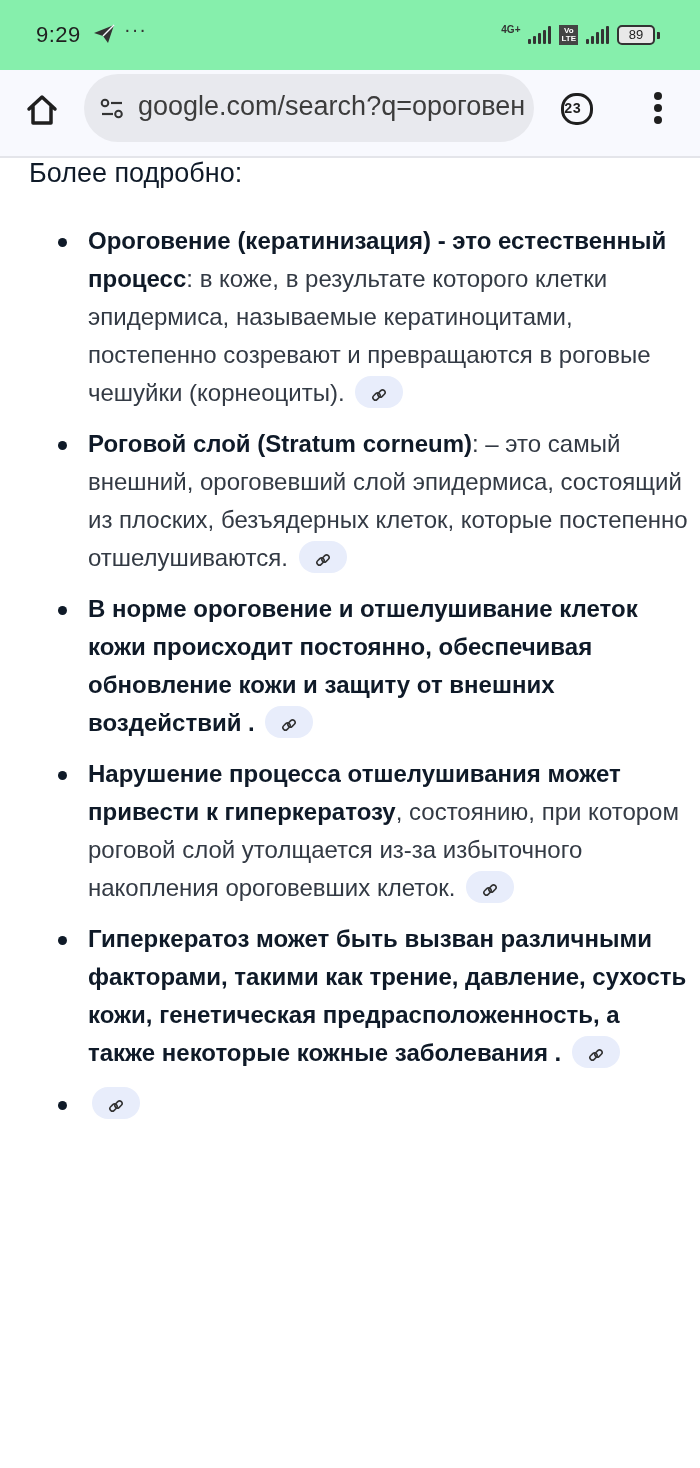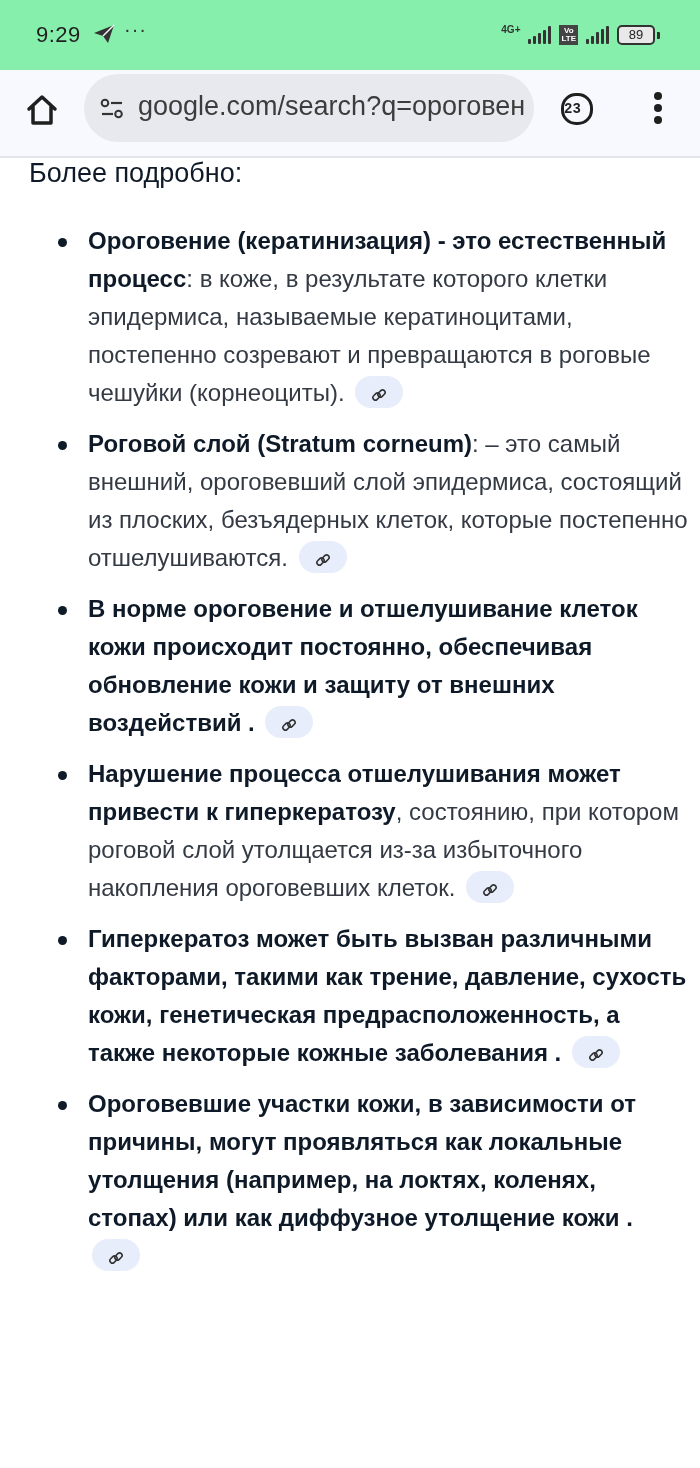--- a/index.html
+++ b/index.html
@@ -193,21 +193,21 @@
       <span class="cite">
         <svg width="16" height="16" viewBox="0 0 16 16">
             <g fill="none" stroke="#333" stroke-width="1.6">
               <rect x="1.5" y="7" width="8" height="5" rx="2.5" transform="rotate(-45 5.5 9.5)"></rect>
               <rect x="6.5" y="4" width="8" height="5" rx="2.5" transform="rotate(-45 10.5 6.5)"></rect>
             </g>
           </svg>
       </span>
     </li>
     <li>
-      <span class="b">Ороговевшие участки кожи, в зависимости от причины, могут проявляться как локальные утолщения (например, на локтях, коленях, стопах) или как диффузное утолщение кожи .</span><span class="n"></span>
+      <span class="n"></span>
       <span class="cite">
         <svg width="16" height="16" viewBox="0 0 16 16">
             <g fill="none" stroke="#333" stroke-width="1.6">
               <rect x="1.5" y="7" width="8" height="5" rx="2.5" transform="rotate(-45 5.5 9.5)"></rect>
               <rect x="6.5" y="4" width="8" height="5" rx="2.5" transform="rotate(-45 10.5 6.5)"></rect>
             </g>
           </svg>
       </span>
     </li>
   </ul>

